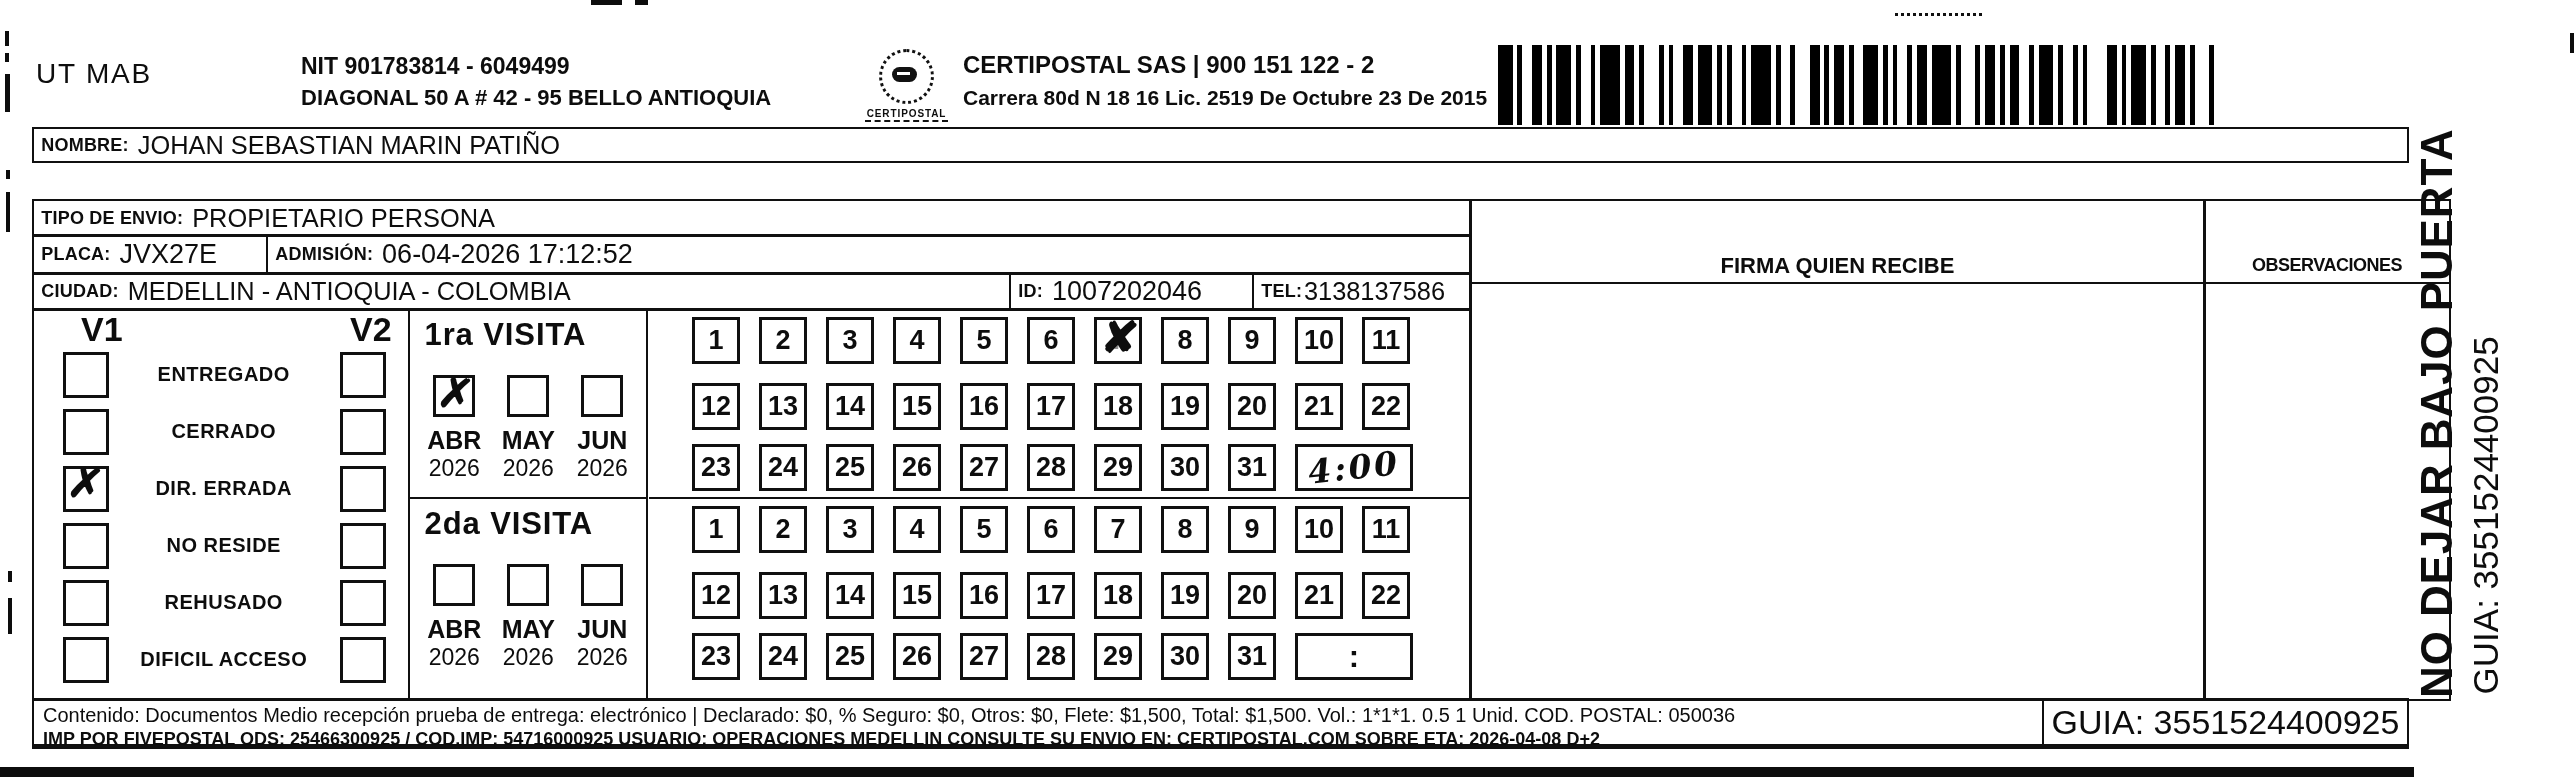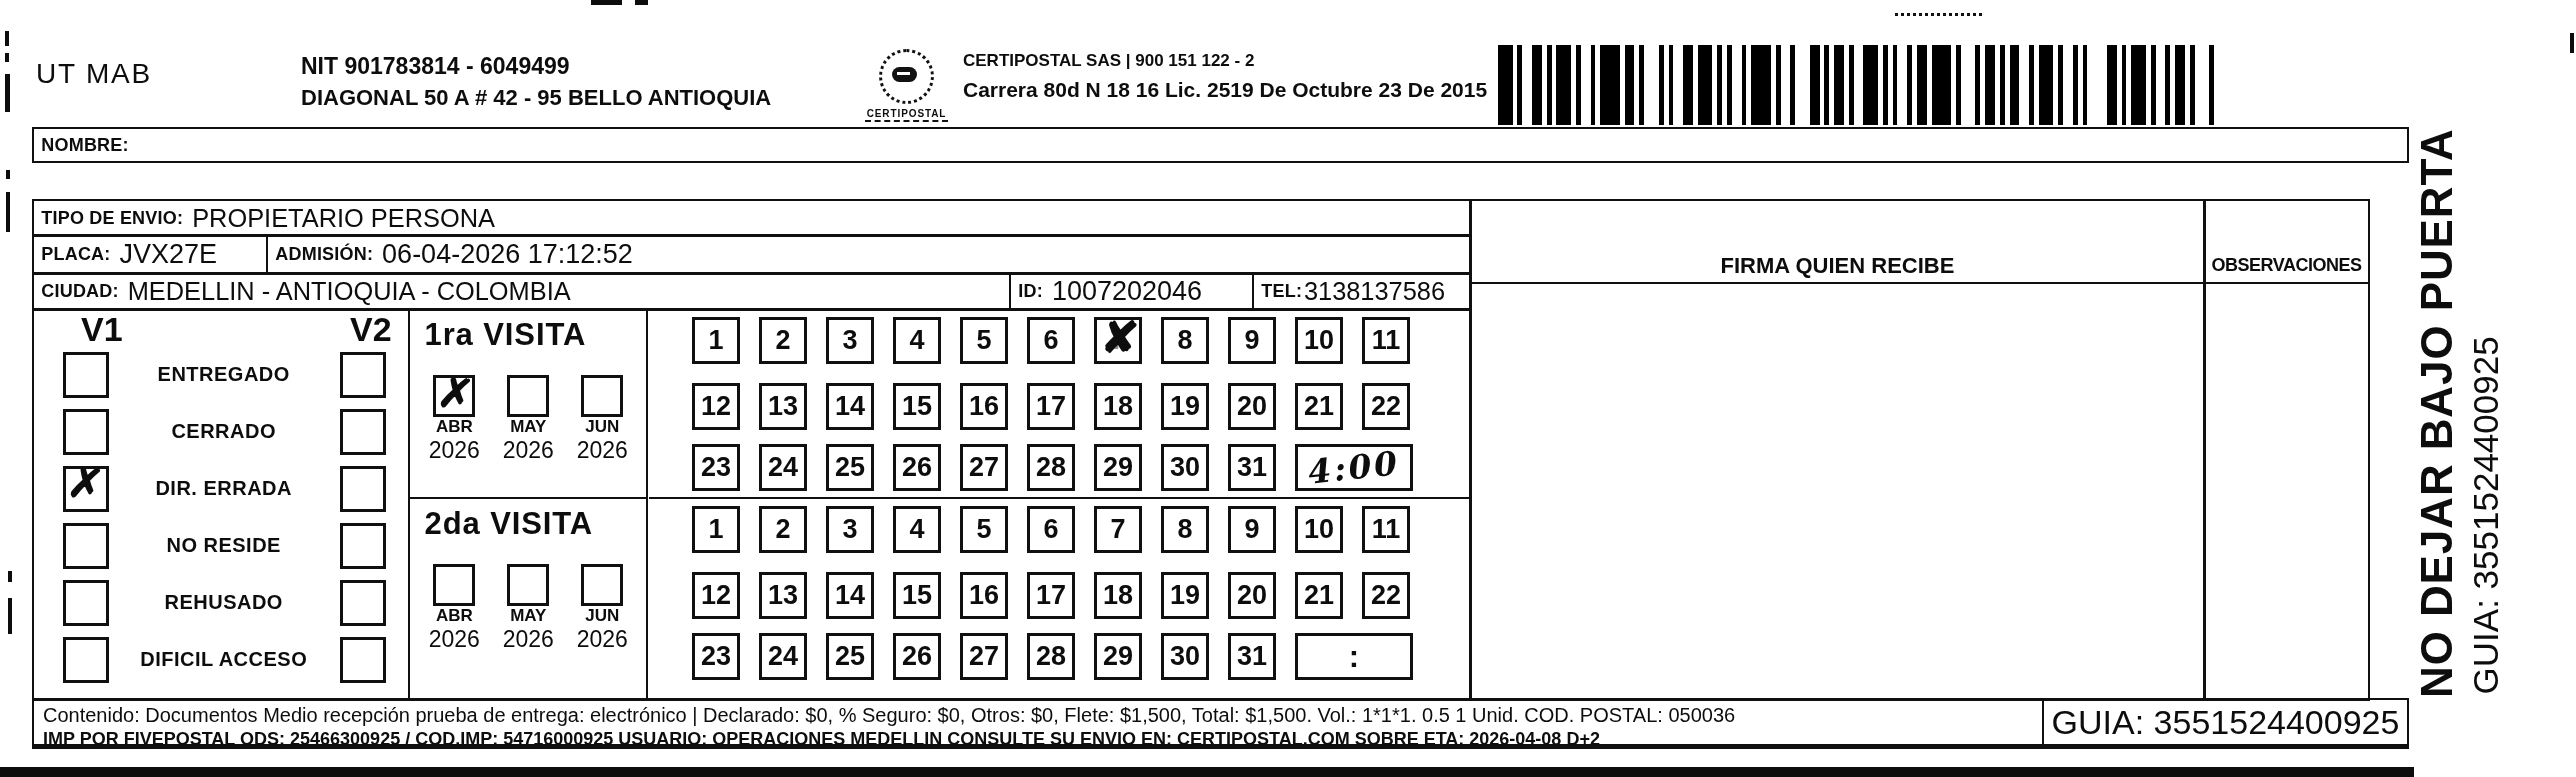--- a/index.html
+++ b/index.html
@@ -12,21 +12,21 @@
   .h-block{left:301px;top:51px;font-weight:600;}
   .h-nit{font-size:23px;line-height:31px;}
   .h-addr{font-size:22px;line-height:31px;}
   .logo{left:852px;top:49px;width:109px;text-align:center;}
   .logo-circle{width:49px;height:49px;border:3.6px dotted #111;border-radius:50%;margin:0 auto;position:relative;}
   .logo-glyph{position:absolute;left:10px;top:14.5px;width:25.4px;height:15.4px;background:#111;border-radius:8.2px;}
   .logo-glyph:after{content:"";position:absolute;left:5.4px;top:5.4px;width:12.7px;height:3.6px;background:#fff;}
   .logo-cap{font-size:10px;font-weight:bold;letter-spacing:0.9px;margin-top:3.6px;}
   .logo-sub{height:4.5px;margin:1.8px 12.7px 0 12.7px;border-top:2.7px dashed #111;}
   .h-company{left:963px;top:51px;font-weight:600;}
-  .h-co1{font-size:17px;}
+  .h-co1{font-size:24px;}
   .h-co2{font-size:21px;margin-top:7.3px;}
   .barcode{left:1498px;top:45px;width:716px;height:80px;display:flex;}
   .bar-ink{background:#000;height:100%;}
   .bar-space{background:transparent;height:100%;}
 
   
   .box{border:2.7px solid #101010;box-sizing:border-box;}
   .lbl{font-size:18px;font-weight:bold;letter-spacing:0.2px;white-space:nowrap;}
   .val{font-size:25.4px;margin-left:9px;white-space:nowrap;}
   .rowflex{display:flex;align-items:center;padding-left:7.3px;}
@@ -41,21 +41,21 @@
   .c-placa{width:234px;}
   .c-doc{width:724px;}
   .c-adm{flex:1;}
   .c-ciudad{width:977px;}
   .c-id{width:243px;}
   .c-tel{flex:1;}
   .big{font-size:27px;}
 
   
   .firma-col{left:1469px;top:199px;width:737px;height:502px;}
-  .obs-col{left:2203px;top:199px;width:167px;height:502px;}
+  .obs-col{left:2203px;top:199px;width:248px;height:502px;}
   .col-head{height:35px;border-bottom:2.7px solid #101010;display:flex;align-items:center;justify-content:center;
             font-weight:bold;box-sizing:border-box;margin-top:48px;}
   .firma-col .col-head{font-size:22px;}
   .obs-col .col-head{font-size:18px;letter-spacing:-0.5px;}
 
   
   .visits{left:32px;top:308px;width:1440px;height:393px;}
   .vstatus{position:absolute;left:0;top:0;width:376px;height:100%;border-right:2.7px solid #101010;box-sizing:border-box;}
   .vh{position:absolute;top:0;font-size:34px;font-weight:bold;}
   .vh1{left:47px;} .vh2{left:316px;}
@@ -65,21 +65,21 @@
   .mark{position:absolute;left:1.8px;top:-5.4px;font-size:42px;font-weight:bold;transform:rotate(8deg);line-height:1;}
   .status-label{text-align:center;font-size:20px;font-weight:bold;letter-spacing:0.5px;}
 
   .vmonths{position:absolute;left:376px;width:238px;border-right:2.7px solid #101010;box-sizing:border-box;}
   .vm0{top:0;height:189px;border-bottom:2.7px solid #101010;}
   .vm1{top:189px;bottom:0;}
   .v-title{padding:7.3px 0 0 14.5px;font-size:31px;font-weight:bold;letter-spacing:0.9px;white-space:nowrap;}
   .month-row{position:absolute;top:65px;left:7.3px;right:0;display:flex;}
   .month{width:74px;text-align:center;}
   .month .cb{margin:0 auto;width:36px;height:36px;}
-  .m-name{font-size:17px;font-weight:bold;}
+  .m-name{font-size:25px;font-weight:bold;margin-top:9px;}
   .m-year{font-size:23px;font-weight:normal;}
 
   .vdays{position:absolute;left:615px;right:0;box-sizing:border-box;}
   .vd0{top:0;height:189px;border-bottom:2.7px solid #101010;}
   .vd1{top:189px;bottom:0;}
   .day-row{position:absolute;left:43px;display:flex;gap:19px;}
   .day-row:nth-child(1){top:7.3px;}
   .day-row:nth-child(2){top:73px;}
   .day-row:nth-child(3){top:134px;}
   .day{width:48px;height:47px;border:3.6px solid #101010;box-sizing:border-box;display:flex;align-items:center;
@@ -221,20 +221,21 @@
       <div class="bar-space" style="flex-grow: 1;"></div>
       <div class="bar-ink" style="flex-grow: 2;"></div>
       <div class="bar-space" style="flex-grow: 1;"></div>
       <div class="bar-ink" style="flex-grow: 1;"></div>
       <div class="bar-space" style="flex-grow: 3;"></div>
       <div class="bar-ink" style="flex-grow: 1;"></div>
     </div>
 
   <div class="abs box rowflex r-nombre">
     <span class="lbl">NOMBRE:</span>
+    <span class="val">JOHAN SEBASTIAN MARIN PATIÑO</span>
   </div>
   <div class="abs box rowflex r-tipo">
     <span class="lbl">TIPO DE ENVIO:</span>
     <span class="val">PROPIETARIO PERSONA</span>
   </div>
   <div class="abs box r-doc">
     <div class="cell bR c-placa">
       <span class="lbl">PLACA:</span>
       <span class="val big">JVX27E</span>
     </div>

